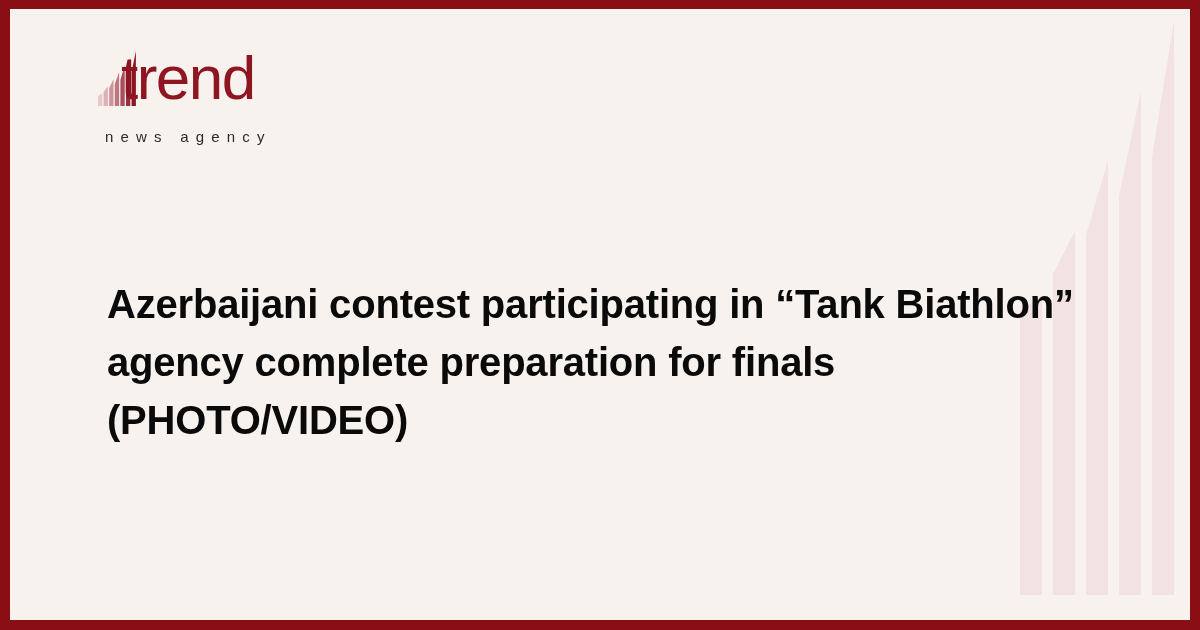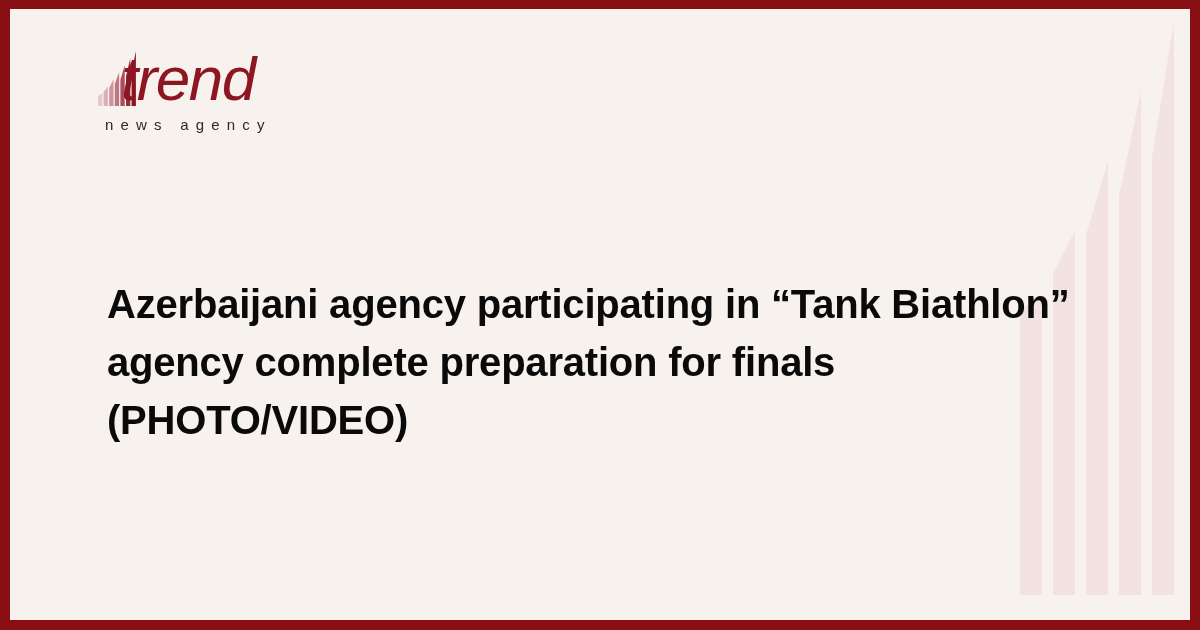--- a/index.html
+++ b/index.html
@@ -45,41 +45,40 @@
   
   .logo {
     position: absolute;
     left: 87px;
     top: 41px;
     width: 300px;
     height: 90px;
   }
   .logo-row {
     display: flex;
-    align-items: center;
+    align-items: flex-start;
     height: 58px;
-    font-style: italic;
   }
   .logo-mark {
     display: block;
     margin-right: 1px;
     margin-bottom: 2px;
   }
   .logo-word {
     font-family: "Liberation Sans", sans-serif;
     font-size: 62px;
     line-height: 56px;
     letter-spacing: -1.5px;
     color: #8E1622;
     font-weight: 400;
     position: relative;
     left: -17px;
   }
   .logo-sub {
-    margin-top: 8px;
+    margin-top: 20px;
     margin-left: 8px;
     font-family: "Liberation Sans", sans-serif;
     font-size: 15px;
     letter-spacing: 7.2px;
     color: #2B2B2B;
     font-weight: 400;
   }
 
   
   .headline {
@@ -123,18 +122,18 @@
           <path d="M23.4,30.0 L27.7,15.2 L27.7,56 L23.4,56 Z" fill="#A84E5C"></path>
           <path d="M29.0,26.0 L33.3,8.2 L33.3,56 L29.0,56 Z" fill="#94303E"></path>
           <path d="M34.6,22.0 L38.9,1.0 L38.9,56 L34.6,56 Z" fill="#8A1622"></path>
         </svg>
         <span class="logo-word">trend</span>
       </div>
       <div class="logo-sub">news agency</div>
     </div>
 
     <div class="headline">
-      <div>Azerbaijani agency participating in “Tank Biathlon”</div>
+      <div>Azerbaijani contest participating in “Tank Biathlon”</div>
       <div>agency complete preparation for finals (PHOTO/VIDEO)</div>
     </div>
 
   </div>
 </div>
 
 </body></html>

